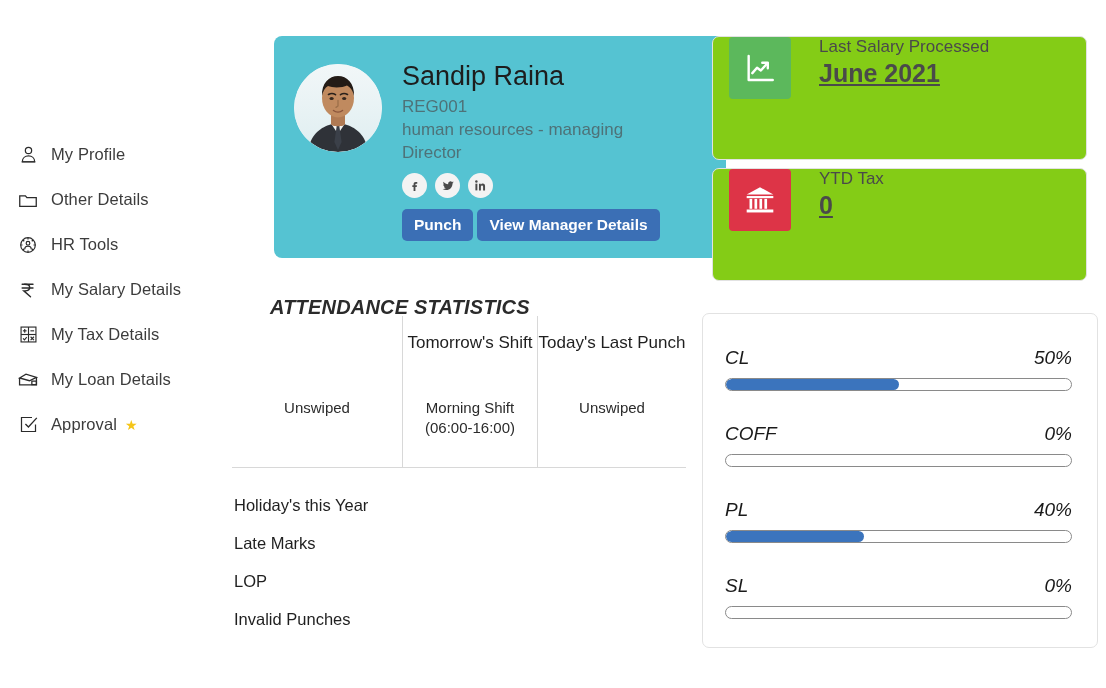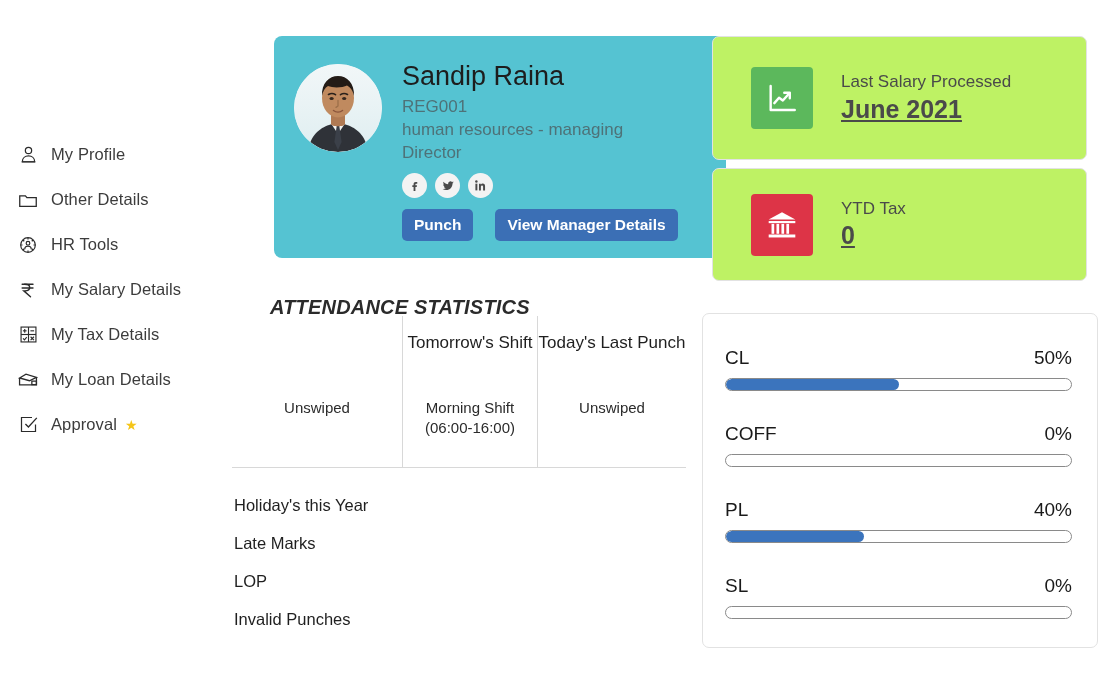--- a/index.html
+++ b/index.html
@@ -64,21 +64,21 @@
     max-width: 275px;
   }
   .socials { display: flex; gap: 8px; margin-top: 8px; }
   .social {
     width: 25px; height: 25px; border-radius: 50%;
     background: #f3f3f3;
     display: flex; align-items: center; justify-content: center;
     cursor: pointer;
   }
   .social svg { display: block; }
-  .card-btns { display: flex; gap: 22px; margin-top: 11px; }
+  .card-btns { display: flex; gap: 4px; margin-top: 11px; }
   .btn {
     background: #3b6fb5; color: #ffffff;
     border: none; border-radius: 5px;
     font-family: "Liberation Sans", sans-serif;
     font-size: 15.5px; font-weight: bold;
     padding: 7px 12px;
     cursor: pointer; white-space: nowrap;
   }
 
   
@@ -108,25 +108,25 @@
 
   .stat-list { position: absolute; left: 234px; top: 486px; width: 440px; }
   .stat-row {
     font-size: 16.5px; color: #1f1f1f;
     height: 38px; line-height: 38px;
   }
 
   
   .kpi-card {
     position: absolute;
-    background: #bef264;
+    background: #84cc16;
     border: 1px solid #e2e2e2;
     border-radius: 7px;
-    display: flex; align-items: center;
-    padding-left: 38px;
+    display: flex; align-items: flex-start;
+    padding-left: 16px;
   }
   #kpi-salary { left: 712px; top: 36px; width: 375px; height: 124px; }
   #kpi-tax    { left: 712px; top: 168px; width: 375px; height: 113px; }
   .kpi-tile {
     width: 62px; height: 62px; border-radius: 4px;
     display: flex; align-items: center; justify-content: center;
     flex: 0 0 62px;
   }
   .kpi-tile.green { background: #5cb85c; }
   .kpi-tile.red   { background: #dd3447; }
@@ -138,21 +138,21 @@
   .leave-panel {
     position: absolute; left: 702px; top: 313px;
     width: 396px; height: 335px;
     background: #ffffff;
     border: 1px solid #e2e2e2;
     border-radius: 7px;
     padding: 33px 25px 0 22px;
   }
   .leave-row { margin-bottom: 32px; }
   .leave-row:last-child { margin-bottom: 0; }
-  .leave-head { display: flex; justify-content: space-between; align-items: baseline; }
+  .leave-head { display: flex; justify-content: space-between; align-items: baseline; font-style: italic; }
   .leave-name { font-size: 19px; color: #1a1a1a; }
   .leave-pct  { font-size: 19px; color: #1a1a1a; }
   .leave-track {
     margin-top: 9px;
     height: 13px; border-radius: 7px;
     background: #ffffff;
     border: 1px solid #8a8a8a;
     overflow: hidden;
   }
   .leave-fill {

